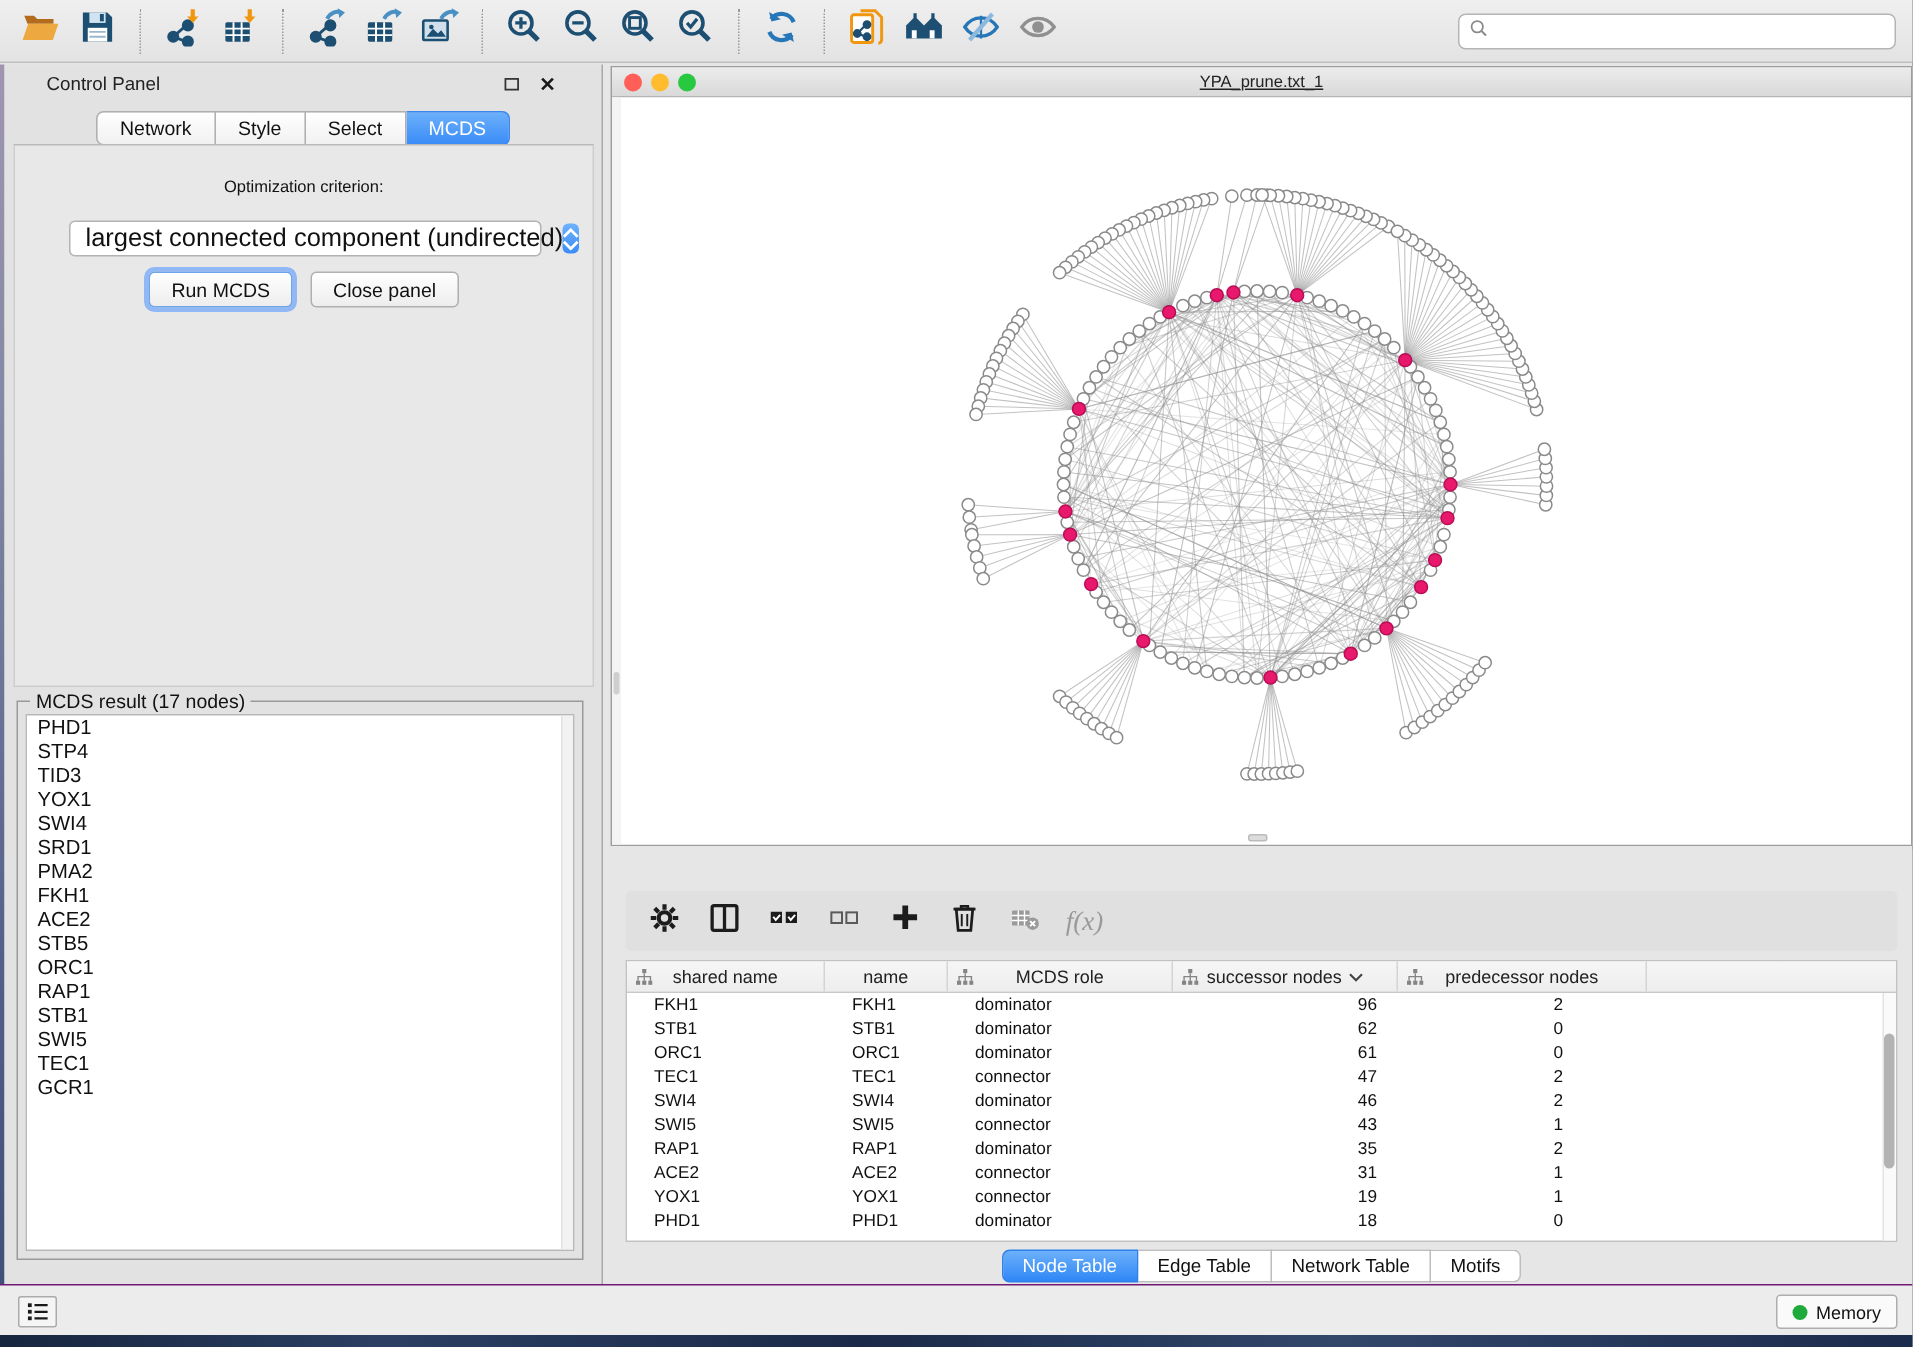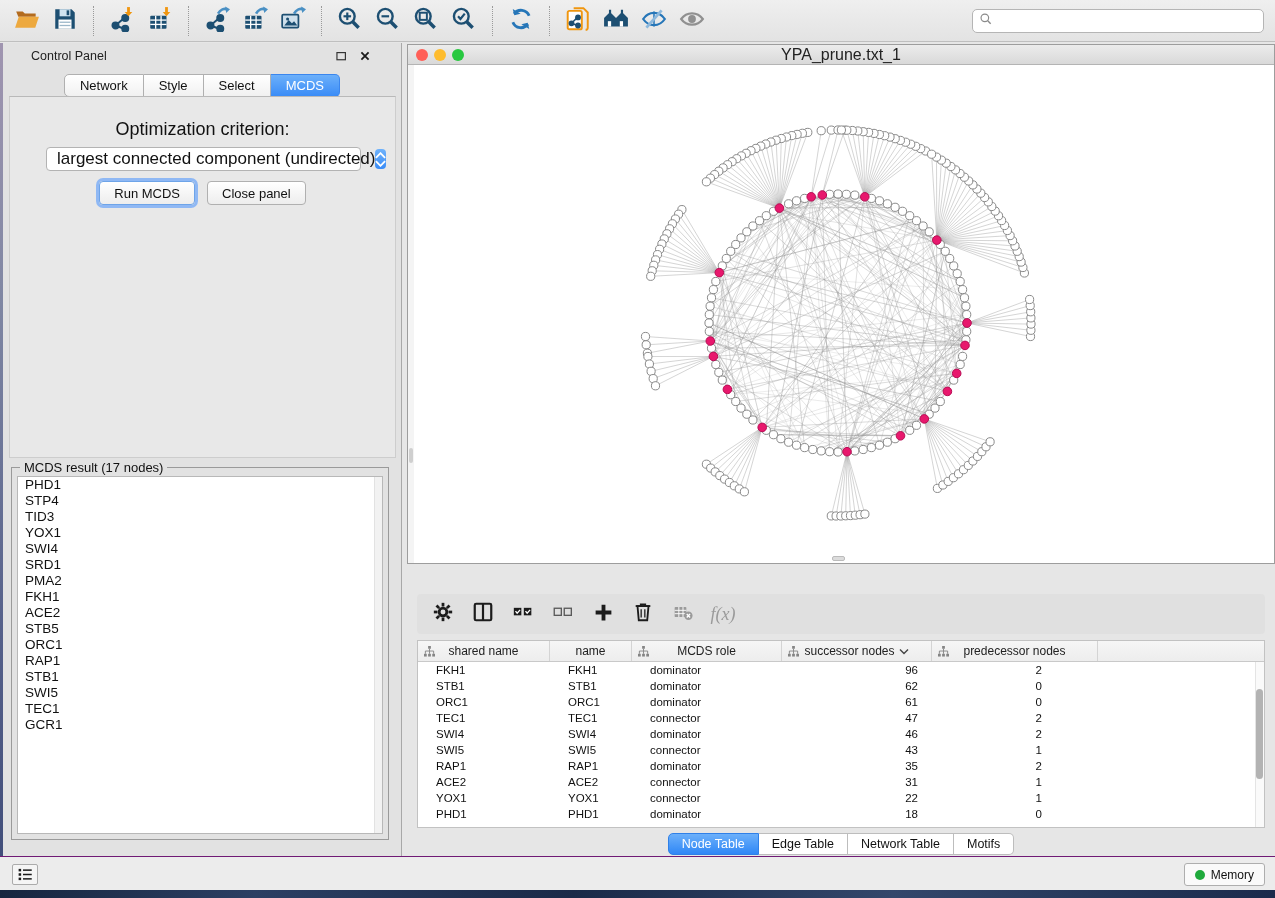--- a/index.html
+++ b/index.html
@@ -32,21 +32,21 @@
 
   .ctabs { display:flex; justify-content:center; margin-top:5px; }
   .ctab { padding:3px 15px; background:linear-gradient(#ffffff,#f1f1f1); border:1px solid #b0b0b0;
     border-left:none; font-size:13px; color:#111; cursor:default; }
   .ctab:first-child { border-left:1px solid #b0b0b0; border-radius:5px 0 0 5px; }
   .ctab:last-child { border-radius:0 5px 5px 0; }
   .ctab.active { background:linear-gradient(#6cb0fa,#3a8cf7); border-color:#3a86ee; color:#fff; }
 
   .tabpanel { position:absolute; left:6px; top:53px; width:387px; height:362px;
     background:#e8e8e8; border:1px solid #cdcdcd; border-top:1px solid #b9b9b9; }
-  .opt-label { text-align:center; margin-top:22px; font-size:18px; color:#111; }
+  .opt-label { text-align:center; margin-top:22px; font-size:11px; color:#111; }
   .combo { position:absolute; left:36px; top:50px; width:315px; height:24px; background:#fff;
     border:1px solid #b3b3b3; border-radius:4px; display:flex; align-items:center; }
   .combo-text { flex:1; font-size:17px; padding-left:10px; color:#111; white-space:nowrap; }
   .combo-step { width:19px; height:20px; margin-right:2px; border-radius:4px;
     background:linear-gradient(#6fb2fb,#3a8cf7); display:flex; flex-direction:column;
     align-items:center; justify-content:center; gap:1px; }
   .btnrow { position:absolute; left:0; top:84px; width:100%; display:flex; justify-content:center; gap:12px; }
   .btn { background:linear-gradient(#ffffff,#ededed); border:1px solid #b0b0b0; border-radius:4px;
     font-size:13px; color:#111; padding:3px 14px; height:24px; font-family:"Liberation Sans",sans-serif; }
   .btn.focused { box-shadow:0 0 0 3px rgba(95,158,250,.65); border-color:#6ea4e8; }
@@ -63,21 +63,21 @@
 
   
   .right-area { position:absolute; left:402px; top:43px; width:873px; height:813px; }
 
   .net-window { position:absolute; left:5px; top:1px; width:868px; height:520px;
     border:1px solid #9d9d9d; background:#fff; }
   .net-titlebar { height:20px; background:linear-gradient(#ececec,#d9d9d9); border-bottom:1px solid #b4b4b4;
     display:flex; align-items:center; padding:0 8px; position:relative; }
   .tlights { display:flex; gap:6px; }
   .tlight { width:12px; height:12px; border-radius:50%; }
-  .net-title { position:absolute; left:0; right:0; text-align:center; font-size:16px; color:#222; }
+  .net-title { position:absolute; left:0; right:0; text-align:center; font-size:11px; color:#222;text-decoration:underline; }
   .net-canvas { position:absolute; left:0; top:20px; width:866px; height:498px; background:#fff; }
   .net-vscroll { position:absolute; left:0; top:20px; width:6px; height:498px; background:#f4f4f4; }
   .net-vthumb { position:absolute; left:1px; top:383px; width:4px; height:15px; background:#cfcfcf; border-radius:2px; }
   .net-hthumb { position:absolute; left:424px; bottom:2px; width:13px; height:5px; background:#dcdcdc; border:1px solid #bbb; border-radius:2px; }
 
   
   .table-panel { position:absolute; left:5px; top:523px; width:868px; height:290px; background:#e6e6e6; }
   .tp-toolbar { position:absolute; left:10px; top:28px; width:848px; height:40px; background:#e0e0e0;
     border-radius:4px; display:flex; align-items:center; padding:0 8px; gap:4px; }
   .tpbtn { width:36px; height:34px; display:flex; align-items:center; justify-content:center; }
@@ -1180,21 +1180,21 @@
               <div class="td l" style="width:132px;">ACE2</div>
               <div class="td l" style="width:82px;">ACE2</div>
               <div class="td l" style="width:150px;">connector</div>
               <div class="td r" style="width:150px;padding-right:14px;">31</div>
               <div class="td r" style="width:166px;padding-right:56px;">1</div>
             </div>
             <div class="tr">
               <div class="td l" style="width:132px;">YOX1</div>
               <div class="td l" style="width:82px;">YOX1</div>
               <div class="td l" style="width:150px;">connector</div>
-              <div class="td r" style="width:150px;padding-right:14px;">22</div>
+              <div class="td r" style="width:150px;padding-right:14px;">19</div>
               <div class="td r" style="width:166px;padding-right:56px;">1</div>
             </div>
             <div class="tr">
               <div class="td l" style="width:132px;">PHD1</div>
               <div class="td l" style="width:82px;">PHD1</div>
               <div class="td l" style="width:150px;">dominator</div>
               <div class="td r" style="width:150px;padding-right:14px;">18</div>
               <div class="td r" style="width:166px;padding-right:56px;">0</div>
             </div>
           </div>

